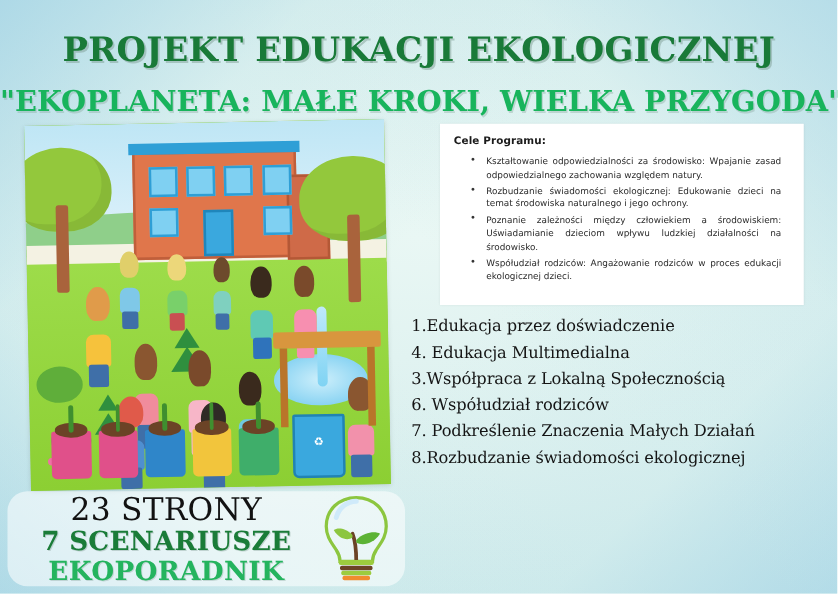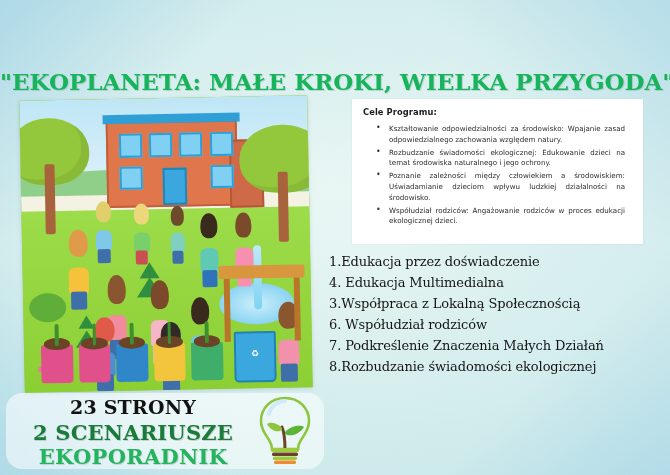--- a/index.html
+++ b/index.html
@@ -189,22 +189,22 @@
   .badge-text {
     position: absolute;
     left: 14px;
     top: 394px;
     width: 238px;
     text-align: center;
     z-index: 7;
   }
   .badge-line1 {
     font-family: "DejaVu Serif", serif;
-    font-weight: bold;
-    font-size: 19px;
+    font-weight: normal;
+    font-size: 25px;
     line-height: 27px;
     color: #121212;
     letter-spacing: .2px;
   }
   .badge-line2 {
     font-family: "DejaVu Serif", serif;
     font-weight: bold;
     font-size: 21px;
     line-height: 24px;
     color: #1a7c38;
@@ -227,20 +227,21 @@
     width: 66px;
     height: 74px;
     z-index: 7;
   }
 </style>
 </head>
 <body>
 
 <div id="poster">
 
+  <div class="title-main">PROJEKT EDUKACJI EKOLOGICZNEJ</div>
   <div class="title-sub">"EKOPLANETA: MAŁE KROKI, WIELKA PRZYGODA"</div>
 
   <div class="illus">
     <div class="sky"></div>
     <div class="hillfar"></div>
     <div class="pavement"></div>
     <div class="lawn"></div>
 
     <div class="school">
       <div class="roofline"></div>
@@ -400,21 +401,21 @@
     <div class="row">4. Edukacja Multimedialna</div>
     <div class="row">3.Współpraca z Lokalną Społecznością</div>
     <div class="row">6. Współudział rodziców</div>
     <div class="row">7. Podkreślenie Znaczenia Małych Działań</div>
     <div class="row">8.Rozbudzanie świadomości ekologicznej</div>
   </div>
 
   <div class="badge-panel"></div>
   <div class="badge-text">
     <div class="badge-line1">23 STRONY</div>
-    <div class="badge-line2">2 SCENARIUSZE</div>
+    <div class="badge-line2">7 SCENARIUSZE</div>
     <div class="badge-line3">EKOPORADNIK</div>
   </div>
 
   <svg class="bulb-icon" viewBox="0 0 66 74">
     <path d="M33 4 C19 4 9 14 9 27 c0 9 5 14 8 19 c2 3 3 6 3 9 h26 c0-3 1-6 3-9 c3-5 8-10 8-19 C57 14 47 4 33 4 Z" fill="none" stroke="#8cc63f" stroke-width="2.6"></path>
     <path d="M17 20 C19 12 26 7 33 7" fill="none" stroke="#cfeafa" stroke-width="4" stroke-linecap="round"></path>
     <path d="M33 55 C33 45 32 38 30 33" fill="none" stroke="#6b4326" stroke-width="3" stroke-linecap="round"></path>
     <path d="M33 38 C40 31 49 31 52 33 C47 41 38 43 33 40 Z" fill="#5cb335"></path>
     <path d="M30 34 C24 28 18 28 15 30 C19 37 26 39 30 36 Z" fill="#8cc63f"></path>
     <rect x="19" y="54" width="28" height="4" rx="1.6" fill="#9ccc3e"></rect>

